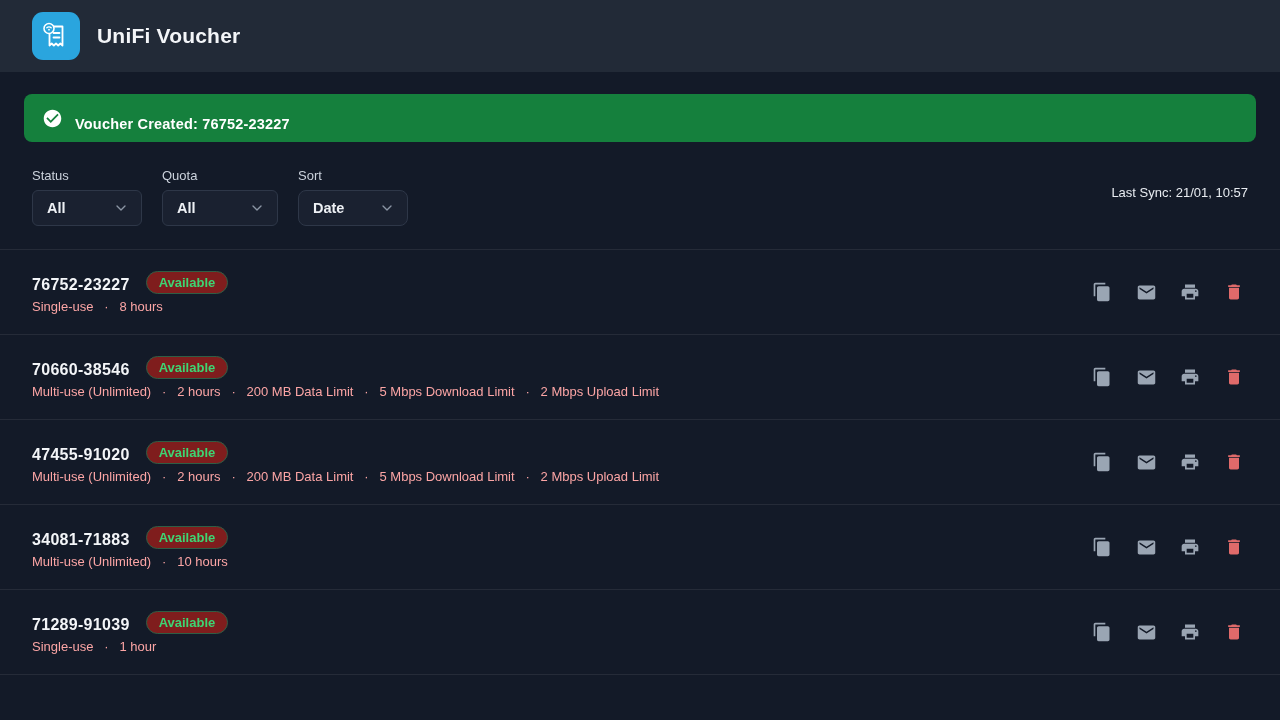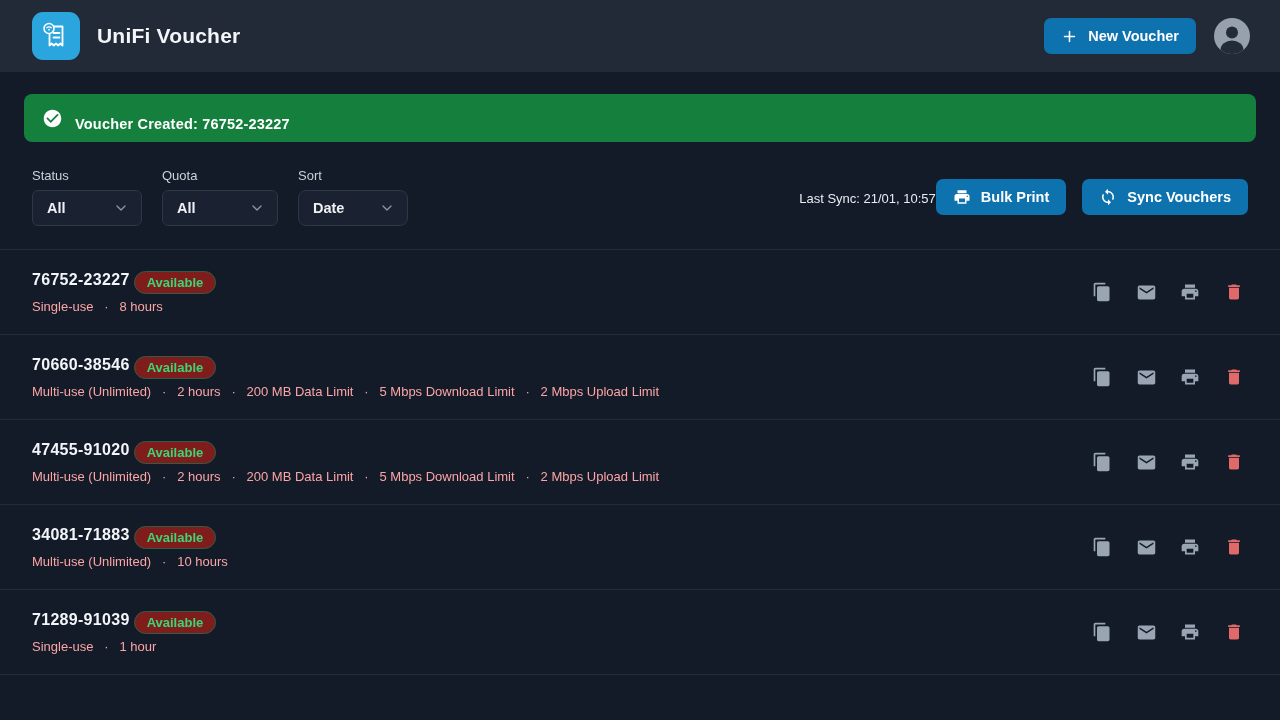--- a/index.html
+++ b/index.html
@@ -82,21 +82,21 @@
 
   
   .voucher-list { margin-top: 23px; border-top: 1px solid rgba(255,255,255,0.08); }
   .voucher-row {
     height: 85px;
     display: flex; align-items: center;
     padding: 0 36px 0 32px;
     border-bottom: 1px solid rgba(255,255,255,0.08);
   }
   .voucher-info { display: flex; flex-direction: column; }
-  .voucher-top { display: flex; align-items: flex-start; gap: 4px; }
+  .voucher-top { display: flex; align-items: flex-end; gap: 16px; }
   .voucher-code { font-size: 16px; font-weight: 700; letter-spacing: 0.3px; color: #F3F5F8; }
   .status-badge {
     font-size: 13px; font-weight: 600;
     color: #3DD573;
     background: #7f1d1d;
     border: 1px solid #2F5E45;
     border-radius: 999px;
     padding: 4px 12px;
     line-height: 1;
   }
@@ -124,44 +124,20 @@
         <path d="M10.5 7.5h13v19l-2.17-2-2.16 2-2.17-2-2.17 2-2.16-2-2.17 2z" stroke="#fff" stroke-width="1.8" stroke-linejoin="round"></path>
         <line x1="14.5" y1="14" x2="20.5" y2="14" stroke="#fff" stroke-width="1.8" stroke-linecap="round"></line>
         <line x1="14.5" y1="18.5" x2="20.5" y2="18.5" stroke="#fff" stroke-width="1.8" stroke-linecap="round"></line>
         <circle cx="10" cy="9.5" r="5" fill="#2AA5DE" stroke="#fff" stroke-width="1.6"></circle>
         <path d="M7.8 8.7a3.1 3.1 0 0 1 4.4 0" stroke="#fff" stroke-width="1.3" stroke-linecap="round" fill="none"></path>
         <circle cx="10" cy="10.7" r="0.9" fill="#fff"></circle>
       </svg>
     </span>
   </div>
   <div class="app-title">UniFi Voucher</div>
-  <div class="header-right">
-    <button class="btn">
-      <span style="display:flex">
-        <svg width="17" height="17" viewBox="0 0 24 24">
-            <path d="M12 5v14M5 12h14" stroke="#fff" stroke-width="2.2" stroke-linecap="round"></path>
-          </svg>
-      </span>
-      <span>New Voucher</span>
-    </button>
-    <span class="avatar" style="display:flex">
-      <svg width="36" height="36" viewBox="0 0 36 36">
-        <defs>
-            <clipPath id="av">
-              <circle cx="18" cy="18" r="18"></circle>
-            </clipPath>
-          </defs>
-        <circle cx="18" cy="18" r="18" fill="#97A1AE"></circle>
-        <g clip-path="url(#av)" fill="#232B38">
-          <circle cx="18" cy="14.5" r="6"></circle>
-          <ellipse cx="18" cy="32" rx="11.5" ry="9.5"></ellipse>
-        </g>
-      </svg>
-    </span>
-  </div>
 </div>
 
 <div class="banner">
   <span style="display:flex">
     <svg width="21" height="21" viewBox="0 0 24 24">
       <path fill="#fff" d="M12 2C6.48 2 2 6.48 2 12s4.48 10 10 10 10-4.48 10-10S17.52 2 12 2zm-2 15l-5-5 1.41-1.41L10 14.17l7.59-7.59L19 8l-9 9z"></path>
     </svg>
   </span>
   <span class="banner-text">Voucher Created: 76752-23227</span>
 </div>
@@ -195,38 +171,20 @@
       <span>Date</span>
       <span class="chev">
         <svg width="16" height="16" viewBox="0 0 24 24" fill="none">
             <path d="M6 9l6 6 6-6" stroke="#8B95A4" stroke-width="2" stroke-linecap="round" stroke-linejoin="round"></path>
           </svg>
       </span>
     </div>
   </div>
   <div class="filters-right">
     <div class="last-sync">Last Sync: 21/01, 10:57</div>
-    <div class="filters-buttons">
-      <button class="btn">
-        <span style="display:flex">
-          <svg width="18" height="18" viewBox="0 0 24 24">
-              <path fill="#fff" d="M19 8H5c-1.66 0-3 1.34-3 3v6h4v4h12v-4h4v-6c0-1.66-1.34-3-3-3zm-3 11H8v-5h8v5zm3-7c-.55 0-1-.45-1-1s.45-1 1-1 1 .45 1 1-.45 1-1 1zm-1-9H6v4h12V3z"></path>
-            </svg>
-        </span>
-        <span>Bulk Print</span>
-      </button>
-      <button class="btn">
-        <span style="display:flex">
-          <svg width="18" height="18" viewBox="0 0 24 24">
-              <path fill="#fff" d="M12 4V1L8 5l4 4V6c3.31 0 6 2.69 6 6 0 1.01-.25 1.97-.7 2.8l1.46 1.46C19.54 15.03 20 13.57 20 12c0-4.42-3.58-8-8-8zm0 14c-3.31 0-6-2.69-6-6 0-1.01.25-1.97.7-2.8L5.24 7.74C4.46 8.97 4 10.43 4 12c0 4.42 3.58 8 8 8v3l4-4-4-4v3z"></path>
-            </svg>
-        </span>
-        <span>Sync Vouchers</span>
-      </button>
-    </div>
   </div>
 </div>
 
 <div class="voucher-list">
   <div class="voucher-row">
     <div class="voucher-info">
       <div class="voucher-top">
         <span class="voucher-code">76752-23227</span>
         <span class="status-badge">Available</span>
       </div>

